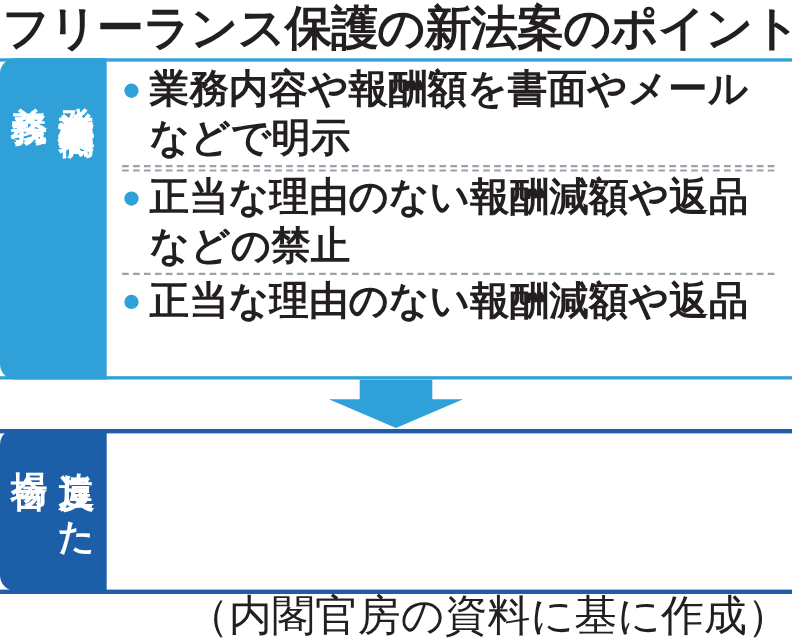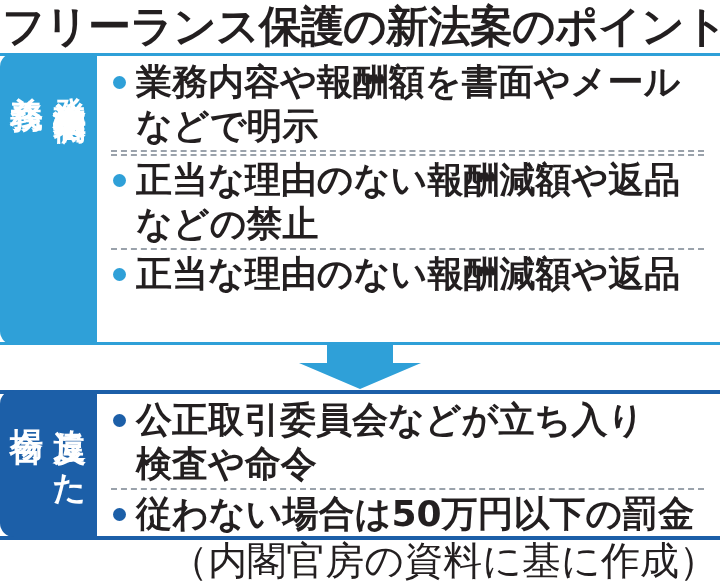--- a/index.html
+++ b/index.html
@@ -162,29 +162,17 @@
     <svg width="122" height="44" viewBox="0 0 122 44" aria-hidden="true">
       <polygon points="28,0 94,0 94,18 122,18 61,44 0,18 28,18" fill="#2fa0d8"></polygon>
     </svg>
   </div>
 
   <section class="panel panel-dark">
     <div class="side-label">
       <span class="vtext">違反した
 場合</span>
     </div>
-    <div class="content">
-      <div class="item">
-        <span class="dot"></span>
-        <span class="text">公正取引委員会などが立ち入り
-検査や命令</span>
-      </div>
-      <div class="sep"></div>
-      <div class="item">
-        <span class="dot"></span>
-        <span class="text">従わない場合は50万円以下の罰金</span>
-      </div>
-    </div>
   </section>
 
   <div class="attribution">（内閣官房の資料に基に作成）</div>
 
 </div>
 
 </body></html>

